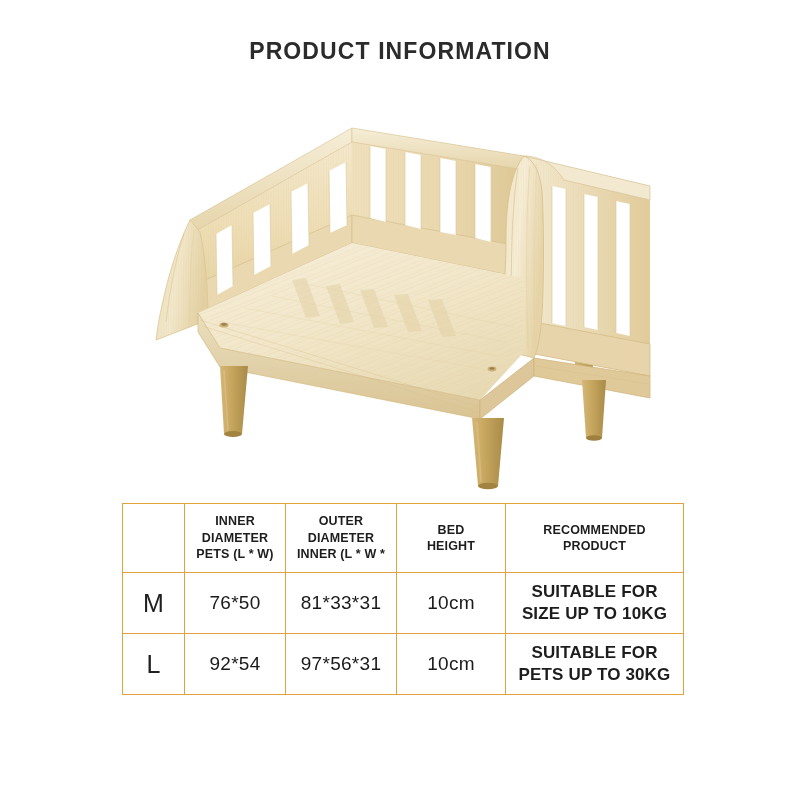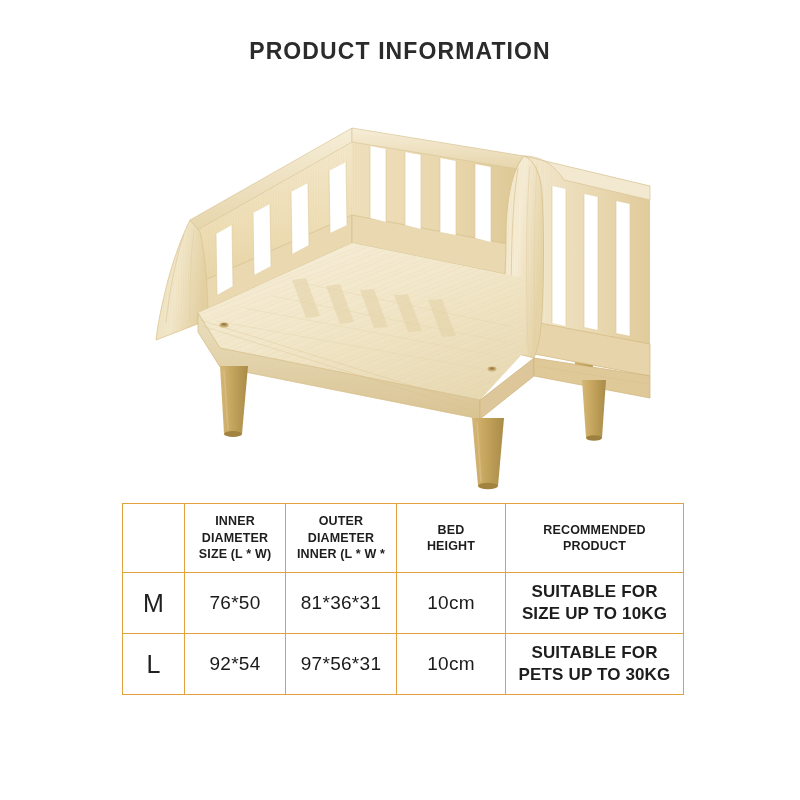--- a/index.html
+++ b/index.html
@@ -331,21 +331,21 @@
 
 <div id="spec-table-wrap">
   <table class="spec-table">
     <tbody>
       <tr class="header-row">
         <td class="col-size cell-empty"></td>
         <td class="col-inner">
           <div class="hdr-text">
             <span>INNER</span><br>
             <span>DIAMETER</span><br>
-            <span>SIZE (L * W)</span>
+            <span>PETS (L * W)</span>
           </div>
         </td>
         <td class="col-outer">
           <div class="hdr-text">
             <span>OUTER</span><br>
             <span>DIAMETER</span><br>
             <span>INNER (L * W *</span>
           </div>
         </td>
         <td class="col-height">
@@ -363,21 +363,21 @@
       </tr>
 
       <tr class="data-row">
         <td class="col-size">
           <span class="size-label">M</span>
         </td>
         <td class="col-inner">
           <span class="dim-value">76*50</span>
         </td>
         <td class="col-outer">
-          <span class="dim-value">81*36*31</span>
+          <span class="dim-value">81*33*31</span>
         </td>
         <td class="col-height">
           <span class="dim-value">10cm</span>
         </td>
         <td class="col-weight">
           <div class="weight-text">
             <span>SUITABLE FOR</span><br>
             <span>SIZE UP TO 10KG</span>
           </div>
         </td>

